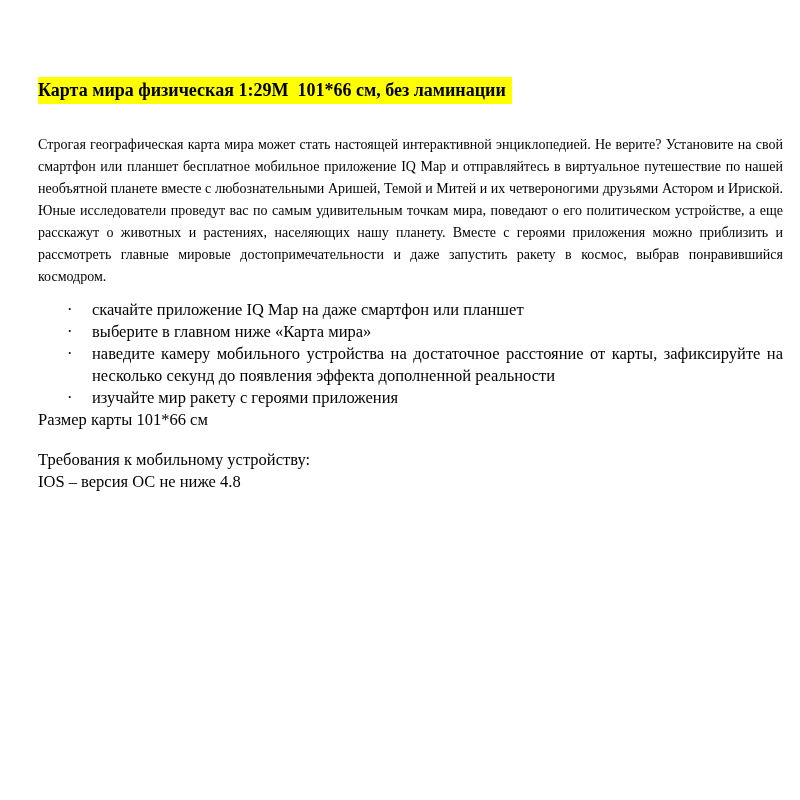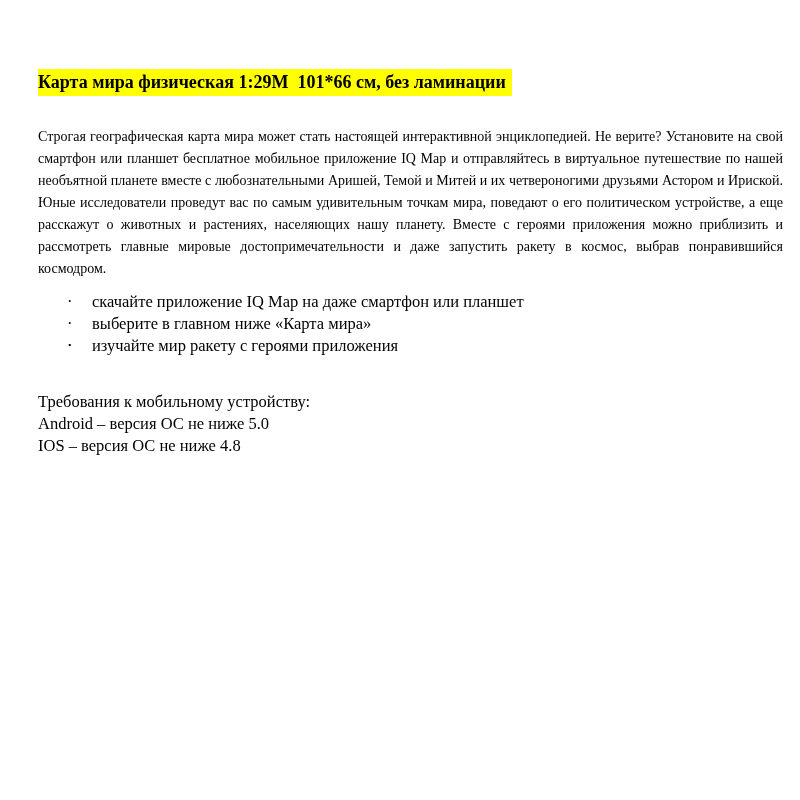--- a/index.html
+++ b/index.html
@@ -11,21 +11,21 @@
     height: 800px;
     background: #ffffff;
     color: #000000;
     font-family: "Liberation Serif", "DejaVu Serif", serif;
     overflow: hidden;
     position: relative;
   }
   .doc {
     position: absolute;
     left: 38px;
-    top: 68px;
+    top: 76px;
     width: 745px;
   }
   .title {
     margin: 0;
     font-size: 18px;
     font-weight: bold;
     line-height: 28px;
     white-space: pre-wrap;
   }
   .title .hl {
@@ -55,21 +55,21 @@
     left: 29px;
     top: 0;
     text-align: left;
   }
   .line {
     margin: 0;
     font-size: 16.5px;
     line-height: 22px;
   }
   .req-heading {
-    margin-top: 34px;
+    margin-top: 18px;
   }
 </style>
 </head>
 <body>
 
 <div class="doc">
 
   <h1 class="title"><span class="hl">Карта мира физическая 1:29М  101*66 см, без ламинации</span></h1>
 
   <p class="intro">Строгая географическая карта мира может стать настоящей интерактивной энциклопедией. Не верите? Установите на свой смартфон или планшет бесплатное мобильное приложение IQ Map и отправляйтесь в виртуальное путешествие по нашей необъятной планете вместе с любознательными Аришей, Темой и Митей и их четвероногими друзьями Астором и Ириской. Юные исследователи проведут вас по самым удивительным точкам мира, поведают о его политическом устройстве, а еще расскажут о животных и растениях, населяющих нашу планету. Вместе с героями приложения можно приблизить и рассмотреть главные мировые достопримечательности и даже запустить ракету в космос, выбрав понравившийся космодром.</p>
@@ -78,28 +78,29 @@
     <li>
       <span class="bullet">·</span>
       <span>скачайте приложение IQ Map на даже смартфон или планшет</span>
     </li>
     <li>
       <span class="bullet">·</span>
       <span>выберите в главном ниже «Карта мира»</span>
     </li>
     <li>
       <span class="bullet">·</span>
+      <span>наведите камеру мобильного устройства на достаточное расстояние от карты, зафиксируйте на несколько секунд до появления эффекта дополненной реальности</span>
     </li>
     <li>
       <span class="bullet">·</span>
       <span>изучайте мир ракету с героями приложения</span>
     </li>
   </ul>
 
+  <p class="line">Размер карты 101*66 см</p>
 
 
   <p class="line req-heading">Требования к мобильному устройству:</p>
 
-  <p class="line">Android – версия ОС не ниже 5.0</p>
 
   <p class="line">IOS – версия ОС не ниже 4.8</p>
 
 </div>
 
 </body></html>

